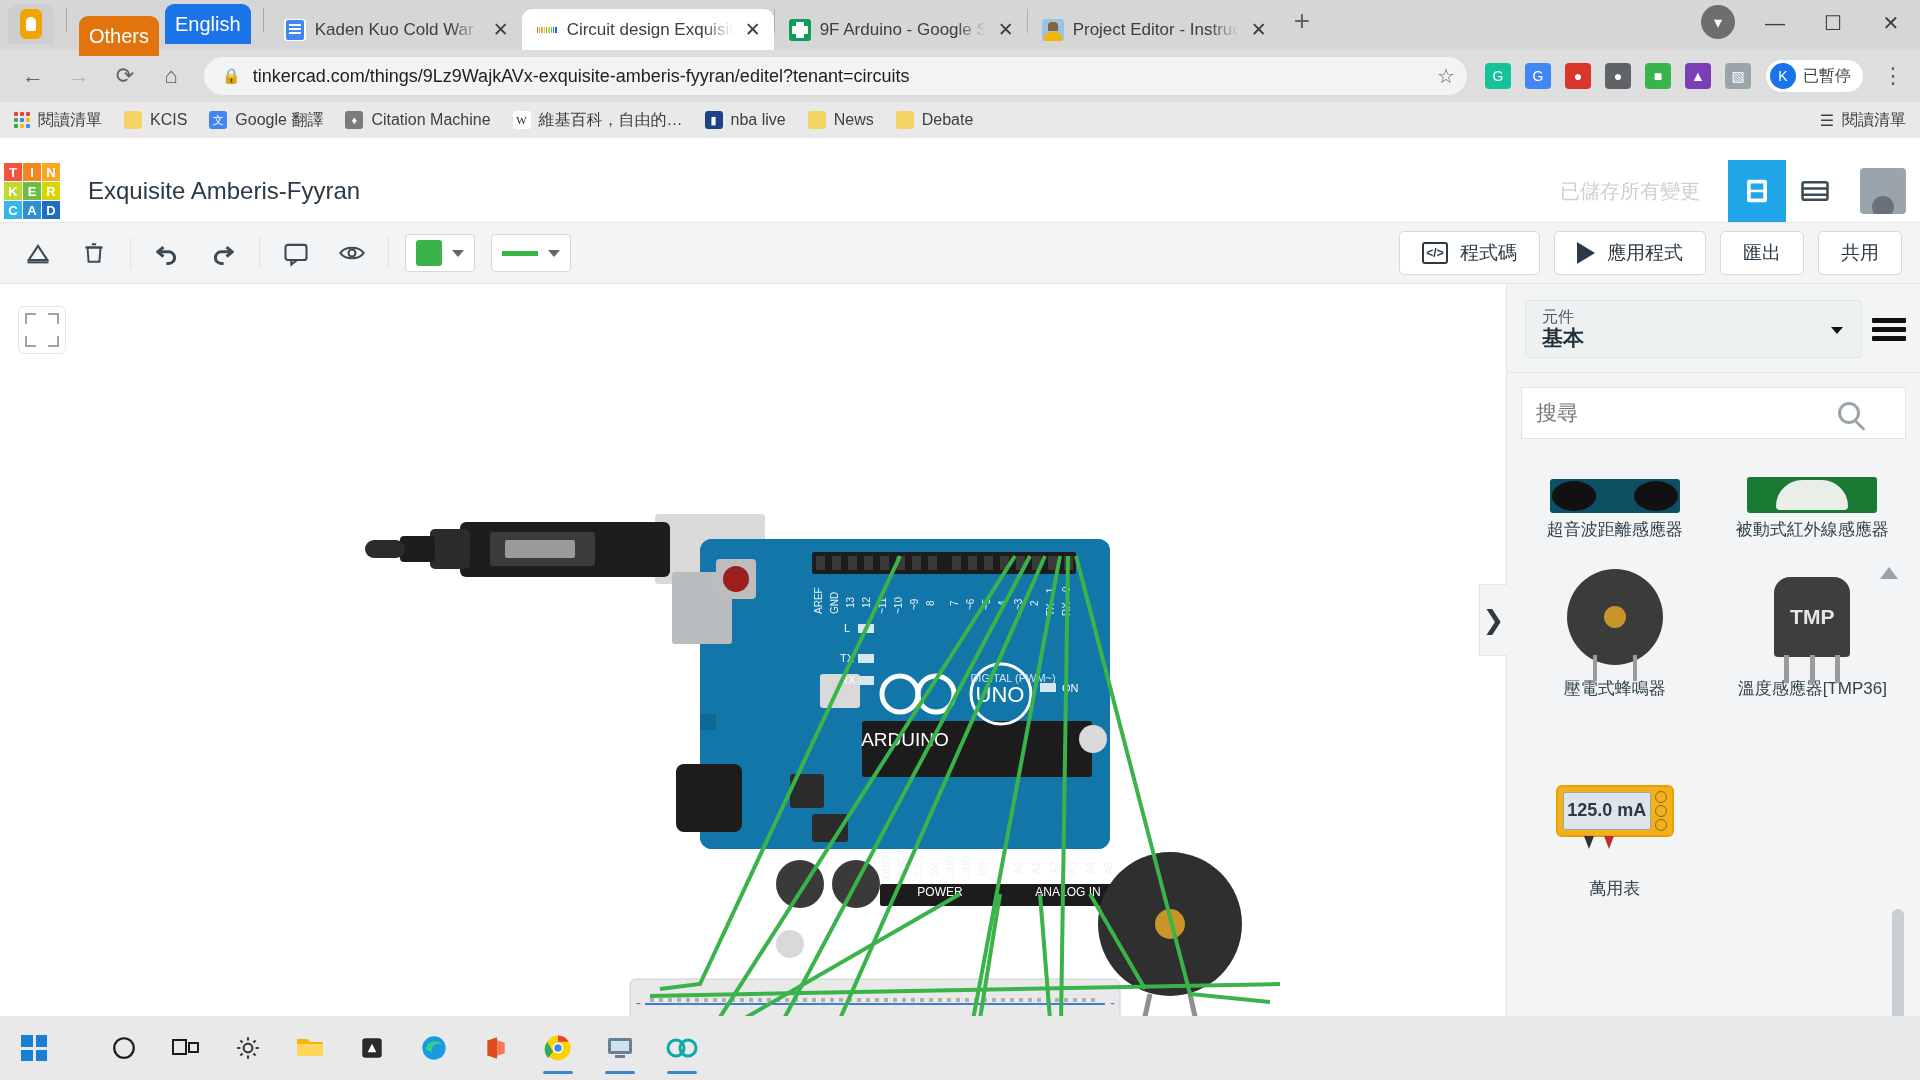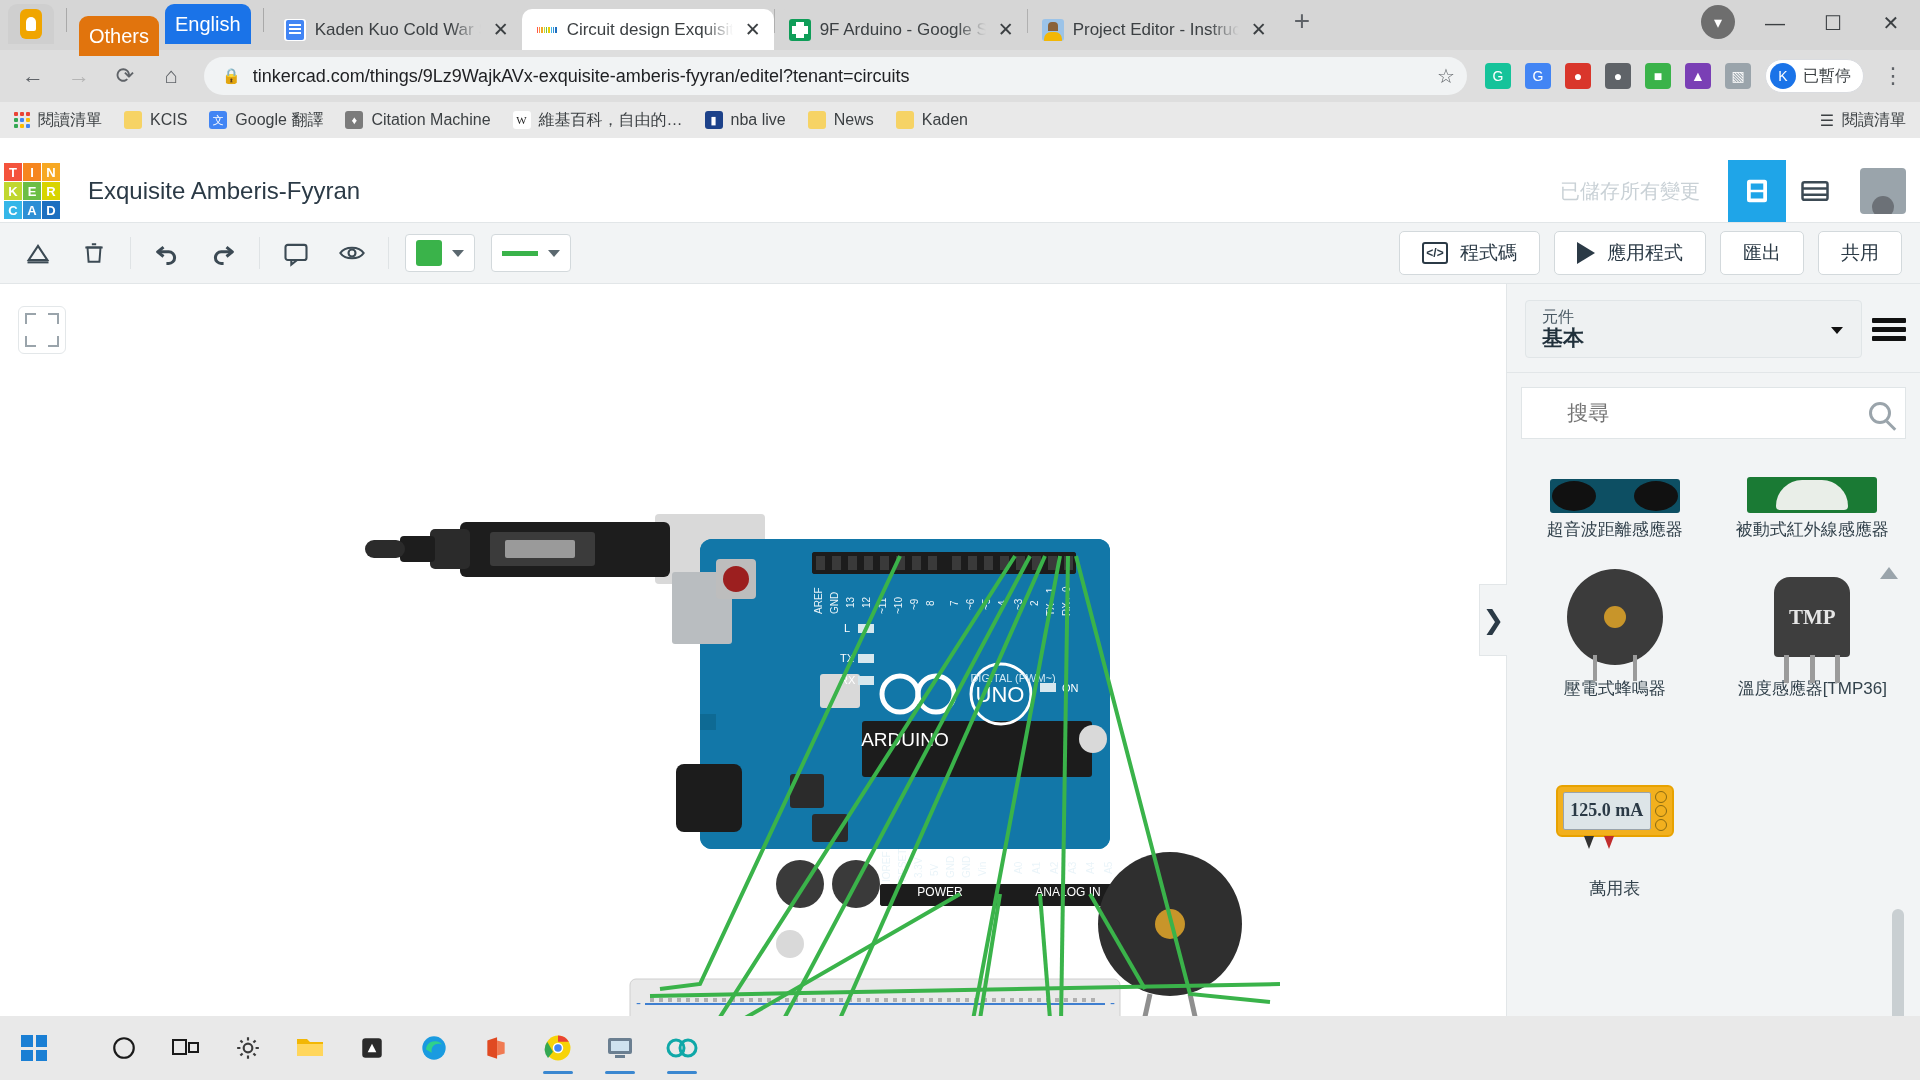--- a/index.html
+++ b/index.html
@@ -147,30 +147,30 @@
      border-left:1px solid #e2e6e8;}
   .panel-top{ display:flex; align-items:center; padding:16px 14px 14px 18px; gap:10px;}
   .comp-select{ flex:1; height:58px; background:#eef1f2; border:1px solid #e0e5e7; border-radius:4px;
      display:flex; align-items:center; padding:0 16px; position:relative;}
   .comp-select .lbl{ font-size:16px;color:#4a5a64; line-height:1.15;}
   .comp-select .val{ font-size:21px;color:#20303b;font-weight:bold;line-height:1.15;}
   .panel-list-icon{ width:34px;height:34px;display:flex;flex-direction:column;justify-content:center;gap:4px;}
   .panel-list-icon i{display:block;height:5px;background:#111;border-radius:1px;}
   .panel-body{ border-top:1px solid #e2e6e8; padding:14px;}
   .searchbox{ height:52px;background:#fff;border:1px solid #e0e5e7;display:flex;align-items:center;
-     padding:0 14px; justify-content:flex-end;}
+     padding:0 14px; justify-content:flex-start;}
   .searchbox input{ border:0;outline:0;font-size:21px;color:#33424c;width:85%;background:transparent;
      font-family:"Liberation Sans", sans-serif;}
   .mag{ width:22px;height:22px;border:3px solid #9aa4ab;border-radius:50%;position:relative;}
   .mag:after{content:"";position:absolute;right:-9px;bottom:-6px;width:12px;height:3px;background:#9aa4ab;
      transform:rotate(45deg);}
   .comp-grid{ display:grid; grid-template-columns:1fr 1fr; gap:0 10px; padding-top:10px; position:relative;}
   .comp-cell{ display:flex;flex-direction:column;align-items:center;gap:6px;padding:6px 4px 16px;}
   .comp-cell .cname{ font-size:17px;color:#33424c;text-align:center;line-height:1.25;}
-  .comp-thumb{ height:96px; display:flex;align-items:center;justify-content:center;font-family:Liberation Serif, serif;}
+  .comp-thumb{ height:96px; display:flex;align-items:center;justify-content:center;}
   .buzzer{ width:96px;height:96px;border-radius:50%;background:#3b3b3b;display:flex;align-items:center;justify-content:center;position:relative;}
   .buzzer:after{content:"";width:22px;height:22px;border-radius:50%;background:#c8952a;}
   .buzzer .pin{position:absolute;bottom:-16px;width:4px;height:26px;background:#9b9b9b;}
   .tmp{ width:76px;height:80px;background:#3e3e3e;border-radius:16px 16px 4px 4px;
      display:flex;align-items:center;justify-content:center;color:#e6e6e6;font-size:21px;font-weight:bold;position:relative;}
   .tmp .legs{position:absolute;bottom:-26px;width:100%;display:flex;justify-content:space-around;}
   .tmp .legs i{display:block;width:5px;height:28px;background:#9b9b9b;}
   .ultra{ width:130px;height:34px;background:#0d4f63;border-radius:3px;position:relative;}
   .ultra:before,.ultra:after{content:"";position:absolute;top:2px;width:44px;height:30px;border-radius:50%;background:#111;}
   .ultra:before{left:2px;} .ultra:after{right:2px;}
@@ -341,21 +341,21 @@
     <span class="bm">
       <span class="bmicon" style="background:#1d428a;color:#fff;">▮</span>
       <span>nba live</span>
     </span>
     <span class="bm">
       <span class="bmicon bm-folder"></span>
       <span>News</span>
     </span>
     <span class="bm">
       <span class="bmicon bm-folder"></span>
-      <span>Kaden</span>
+      <span>Debate</span>
     </span>
     <span class="bm-right">
       <span>☰</span>
       <span>閱讀清單</span>
     </span>
   </div>
 
   <div class="app">
 
     <div class="app-header">

